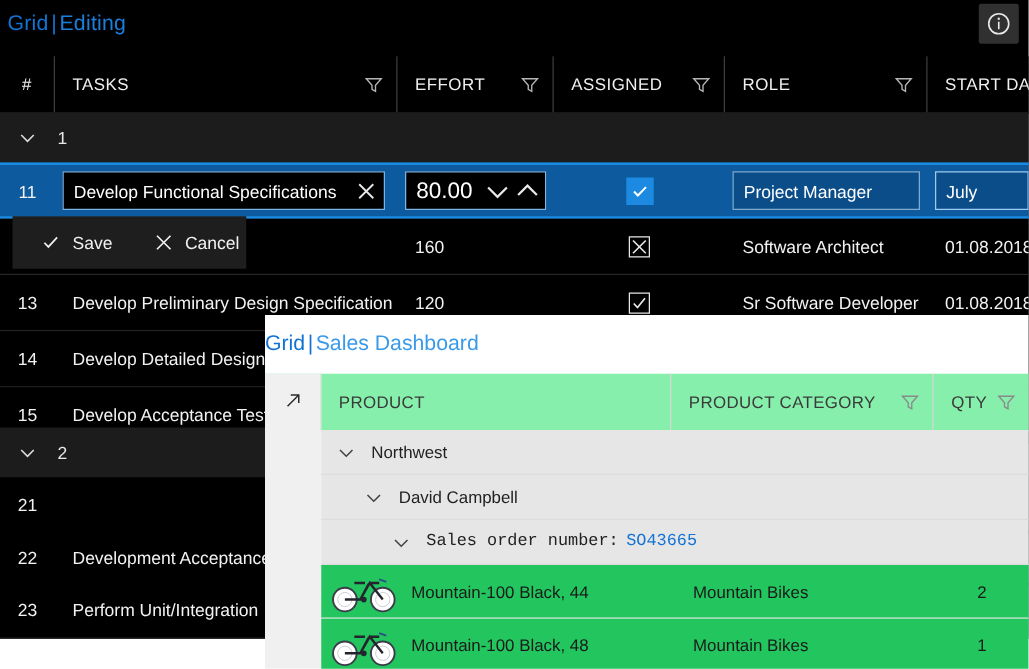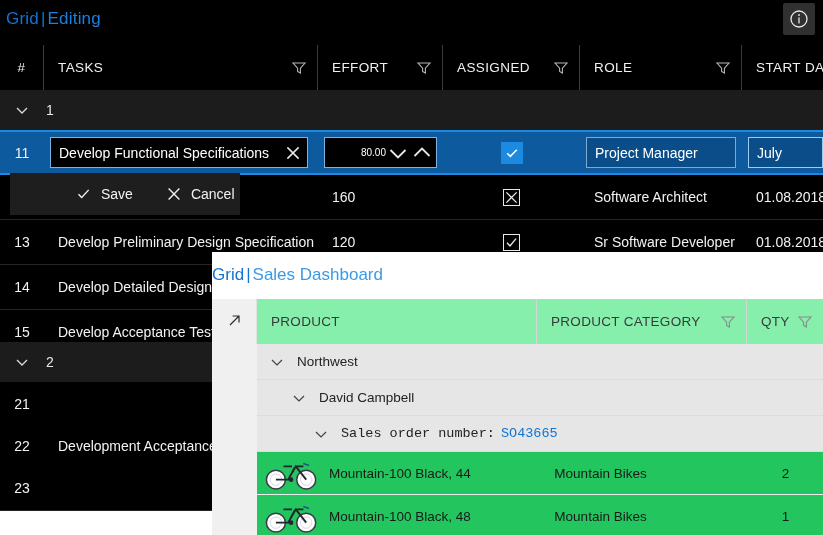--- a/index.html
+++ b/index.html
@@ -107,21 +107,21 @@
   }
   .edit-text .val{flex:1;overflow:hidden;white-space:nowrap;}
   .edit-text .clear{width:20px;height:20px;display:flex;align-items:center;justify-content:center;cursor:pointer;}
 
   .edit-num{
     display:flex;align-items:center;
     background:#000;border:1px solid #7ab3e5;
     height:31px;box-sizing:border-box;
     margin-left:6px;width:113px;
     padding:0 2px 0 8px;
-    font-size:10px;color:#fff;text-align:right;
+    font-size:18px;color:#fff;
   }
   .edit-num .nval{flex:1;}
   .edit-num .spin{width:24px;height:24px;display:flex;align-items:center;justify-content:center;cursor:pointer;}
 
   .chk-blue{
     width:22px;height:22px;background:#1b8ae0;
     display:flex;align-items:center;justify-content:center;cursor:pointer;
   }
 
   .edit-combo{
@@ -133,21 +133,20 @@
     font-size:14px;color:#fff;
   }
   .edit-combo.focus{border-color:#9ecbf2;}
 
   
   .savebar{
     position:absolute;left:10px;top:173px;width:187px;height:42px;
     background:#1e1e1e;
     display:flex;align-items:center;
     z-index:30;
-    padding-left:43px;
   }
   .savebar .act{
     display:flex;align-items:center;cursor:pointer;
     font-size:14px;color:#f2f2f2;
   }
   .savebar .act .ic{width:18px;height:18px;display:flex;align-items:center;justify-content:center;margin-right:8px;}
   .savebar .act.save{margin-left:22px;}
   .savebar .act.cancel{margin-left:32px;}
 
   
@@ -360,20 +359,21 @@
     <div class="cell c-num col-num">21</div>
   </div>
 
   <div class="d-row" style="top:424px;">
     <div class="cell c-num col-num">22</div>
     <div class="cell pad col-task">Development Acceptance</div>
   </div>
 
   <div class="d-row" style="top:466px;">
     <div class="cell c-num col-num">23</div>
+    <div class="cell pad col-task">Perform Unit/Integration</div>
   </div>
 
 </div>
 
 <div class="savebar">
   <div class="act save">
     <span class="ic">
       <svg width="16" height="16" viewBox="0 0 16 16">
           <path d="M2.5 8.2l3.2 3.3 7-7.6" fill="none" stroke="#f0f0f0" stroke-width="1.4"></path>
         </svg>

